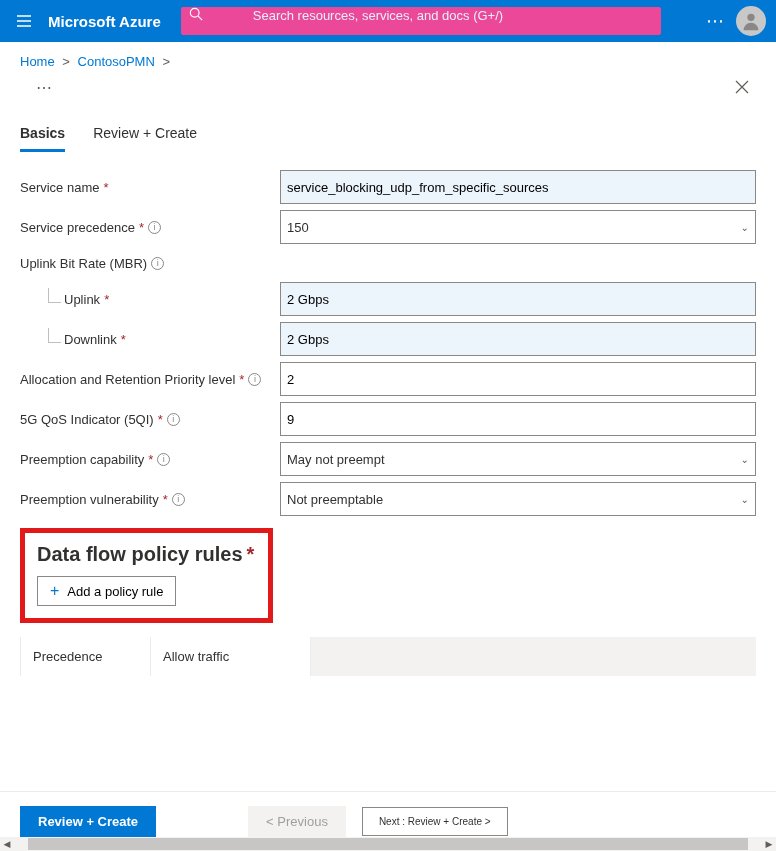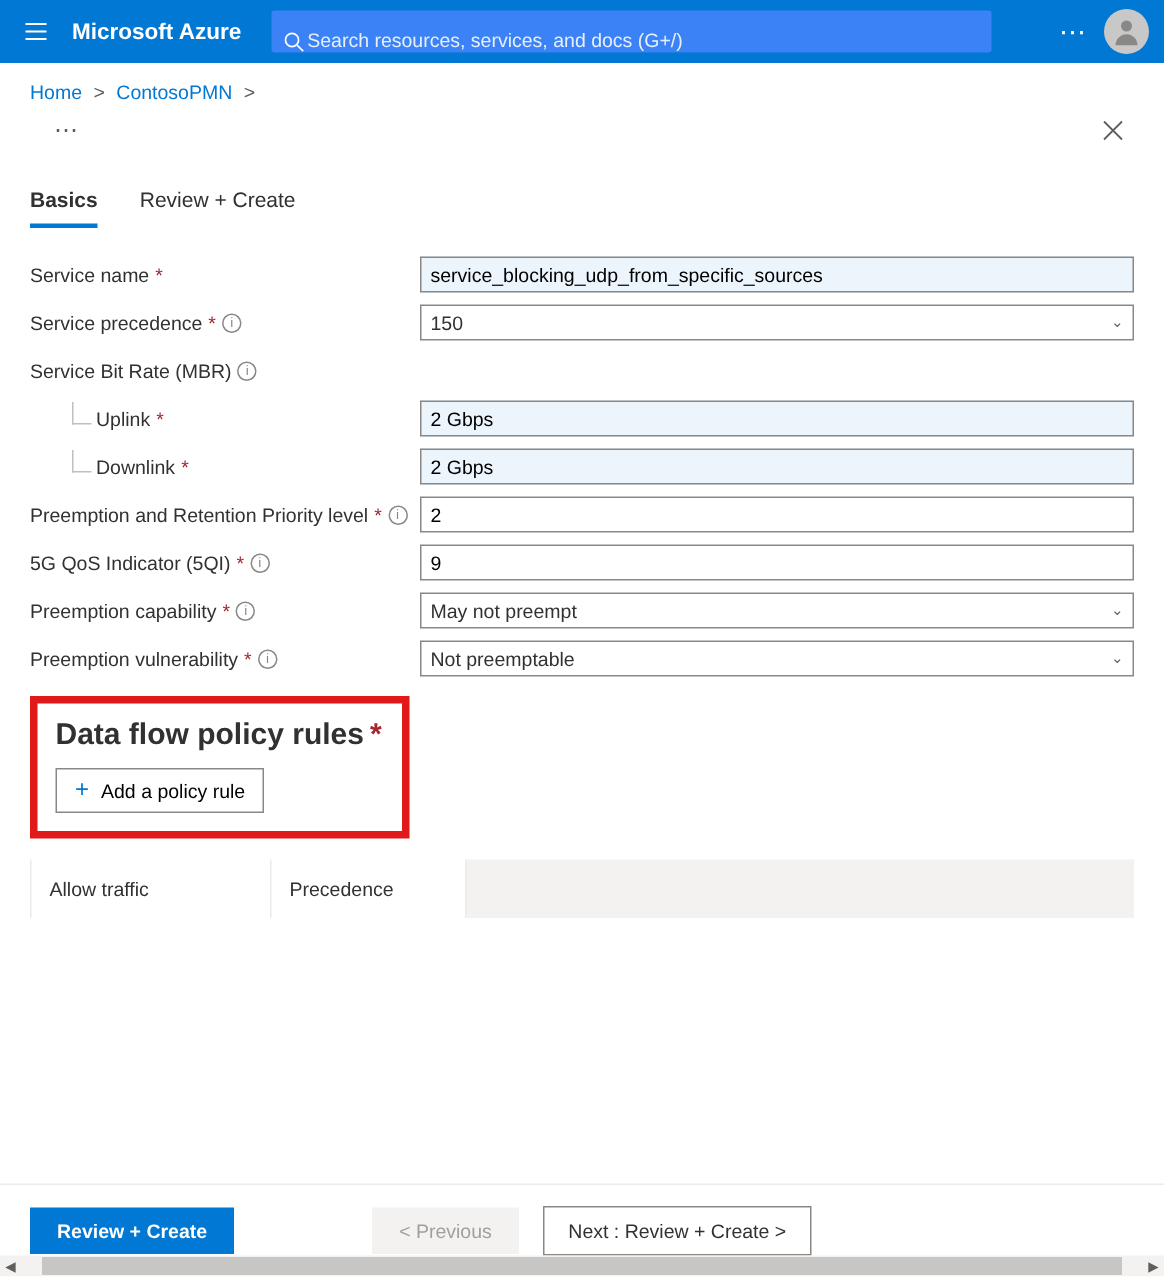--- a/index.html
+++ b/index.html
@@ -2,21 +2,21 @@
 <html><head>
 <meta charset="utf-8">
 <style>
   * { box-sizing: border-box; }
   html, body { margin: 0; padding: 0; font-family: "Segoe UI", Arial, sans-serif; font-size: 13px; color: #323130; background: #fff; }
   .page { width: 776px; height: 851px; position: relative; overflow: hidden; display: flex; flex-direction: column; }
   
   .topbar { background: #0078d4; height: 42px; display: flex; align-items: center; padding: 0 10px; color: #fff; }
   .hamburger { width: 28px; height: 28px; display:flex; align-items:center; justify-content:center; cursor:pointer; }
   .brand { font-weight: 600; font-size: 15px; margin-left: 10px; margin-right: 20px; white-space: nowrap; }
-  .searchbox { flex: 0 0 auto; width: 480px; height: 28px; background: #3b82f6; border-radius: 2px; display:flex; align-items:flex-end; padding: 0 8px; color: #fff; }
+  .searchbox { flex: 0 0 auto; width: 480px; height: 28px; background: #ec4899; border-radius: 2px; display:flex; align-items:flex-start; padding: 0 8px; color: #fff; gap: 48px; }
   .searchbox input { flex:1; background:transparent; border:none; outline:none; color:#fff; font-size:13px; }
   .searchbox input::placeholder { color: #e6f0fa; }
   .topbar .spacer { flex: 1; }
   .topdots { color:#fff; font-size:18px; letter-spacing:2px; margin-right:10px; cursor:pointer; }
   .avatar { width: 30px; height: 30px; border-radius: 50%; background: #c8c8c8; display:flex; align-items:center; justify-content:center; cursor:pointer; }
   
   .breadcrumb { padding: 12px 20px 0 20px; font-size: 13px; }
   .breadcrumb a { color: #0078d4; text-decoration: none; cursor:pointer; }
   .breadcrumb .sep { color: #605e5c; margin: 0 4px; }
   
@@ -30,21 +30,21 @@
   .tab.active { font-weight: 600; border-bottom-color: #0078d4; }
   
   .form-area { padding: 18px 20px 0 20px; }
   .form-row { display:flex; align-items:center; margin-bottom: 6px; min-height: 26px; }
   .form-row.indent .label { padding-left: 44px; position: relative; }
   .form-row.indent .label::before { content:""; position:absolute; left:28px; top:-4px; width:12px; height:14px; border-left:1px solid #bfbfbf; border-bottom:1px solid #bfbfbf; }
   .label { flex: 0 0 260px; font-size: 13px; color:#323130; display:flex; align-items:center; gap:4px;}
   .req { color:#a4262c; }
   .info-icon { width:13px; height:13px; border:1px solid #8a8886; border-radius:50%; display:inline-flex; align-items:center; justify-content:center; font-size:9px; color:#8a8886; cursor:pointer; line-height:1; }
   .control { flex: 1; }
-  .input, .select { width: 100%; height: 24px; border:1px solid #8a8886; padding: 0 6px; font-size:13px; font-family:inherit; outline:none; background:#fff; }
+  .input, .select { width: 100%; height: 24px; border:1px solid #8a8886; padding: 16px 6px; font-size:13px; font-family:inherit; outline:none; background:#fff; }
   .input.highlight, .select.highlight { background: #ecf4fc; }
   .select { position:relative; display:flex; align-items:center; justify-content:space-between; cursor:pointer; }
   .select span.val { overflow:hidden; text-overflow:ellipsis; }
   .chevron { color:#605e5c; font-size:10px; }
   .section-title { font-weight:600; font-size:15px; margin: 18px 0 10px 0; }
   
   .highlight-box { border: 5px solid #e1191a; display:inline-block; padding: 10px 14px 12px 12px; margin-top: 6px; }
   .subsection-title { font-weight:600; font-size:20px; display:flex; align-items:center; gap:4px; }
   .add-rule-btn { margin-top: 10px; border:1px solid #8a8886; background:#fff; padding: 6px 12px; display:inline-flex; align-items:center; gap:8px; cursor:pointer; font-size:13px; }
   .plus-icon { color:#0078d4; font-size:16px; line-height:1; }
@@ -53,21 +53,21 @@
   .ruletable .col { padding: 12px 12px; font-size:13px; color:#323130; border-right: none; }
   .col1 { flex:0 0 150px; display:flex; align-items:center; gap:4px;}
   .col2 { flex:0 0 130px; border-left:1px solid #edebe9;}
   .col3 { flex:0 0 160px; border-left:1px solid #edebe9;}
   .col4 { flex:1; background:#f3f2f1; border-left:1px solid #edebe9;}
   .sorticon { font-size:10px; color:#605e5c; }
   
   .footer { position:absolute; bottom: 14px; left:0; right:0; border-top:1px solid #edebe9; padding: 14px 20px 0 20px; display:flex; gap:16px; align-items:center; }
   .btn-primary { background:#0078d4; color:#fff; border:none; padding: 8px 18px; font-size:13px; font-weight:600; cursor:pointer; }
   .btn-disabled { background:#f3f2f1; color:#a19f9d; border:none; padding:8px 18px; font-size:13px; cursor:default; }
-  .btn-secondary { background:#fff; color:#323130; border:1px solid #8a8886; padding:8px 16px; font-size:13px; cursor:pointer; }
+  .btn-secondary { background:#fff; color:#323130; border:1px solid #8a8886; padding:8px 16px; font-size:10px; cursor:pointer; }
   
   .hscroll { position:absolute; bottom:0; left:0; right:0; height:14px; background:#f3f2f1; display:flex; align-items:center; }
   .hscroll .track { flex:1; height:14px; position:relative; }
   .hscroll .thumb { position:absolute; left:14px; right:14px; top:1px; bottom:1px; background:#c8c6c4; }
   .hscroll .arrow { width:14px; height:14px; display:flex; align-items:center; justify-content:center; color:#605e5c; font-size:9px;}
 </style>
 </head>
 <body>
 <div class="page">
 
@@ -138,21 +138,21 @@
       <div class="select">
         <span class="val">150</span>
         <span class="chevron">⌄</span>
       </div>
     </div>
   </div>
 
 
   <div class="form-row">
     <div class="label">
-      <span>Service Bit Rate (MBR)</span>
+      <span>Uplink Bit Rate (MBR)</span>
       <span class="info-icon">i</span>
     </div>
     <div class="control"></div>
   </div>
 
   <div class="form-row indent">
     <div class="label">
       <span>Uplink</span>
           <span class="req">*</span>
     </div>
@@ -166,21 +166,21 @@
       <span>Downlink</span>
           <span class="req">*</span>
     </div>
     <div class="control">
       <input class="input highlight" value="2 Gbps" style="">
     </div>
   </div>
 
   <div class="form-row">
     <div class="label">
-      <span>Preemption and Retention Priority level</span>
+      <span>Allocation and Retention Priority level</span>
           <span class="req">*</span>
       <span class="info-icon">i</span>
     </div>
     <div class="control">
       <input class="input" value="2" style="">
     </div>
   </div>
 
   <div class="form-row">
     <div class="label">
@@ -228,22 +228,22 @@
           <span class="req">*</span>
     </div>
     <button class="add-rule-btn">
       <span class="plus-icon">+</span>
       <span>Add a policy rule</span>
     </button>
   </div>
 
   
   <div class="ruletable">
+    <div class="col col2">Precedence</div>
     <div class="col col3">Allow traffic</div>
-    <div class="col col2">Precedence</div>
     <div class="col col4"></div>
   </div>
 
 </div>
 
 <div class="footer">
   <button class="btn-primary">Review + Create</button>
   <div style="flex:0 0 60px;"></div>
   <button class="btn-disabled">&lt; Previous</button>
   <button class="btn-secondary">Next : Review + Create &gt;</button>

